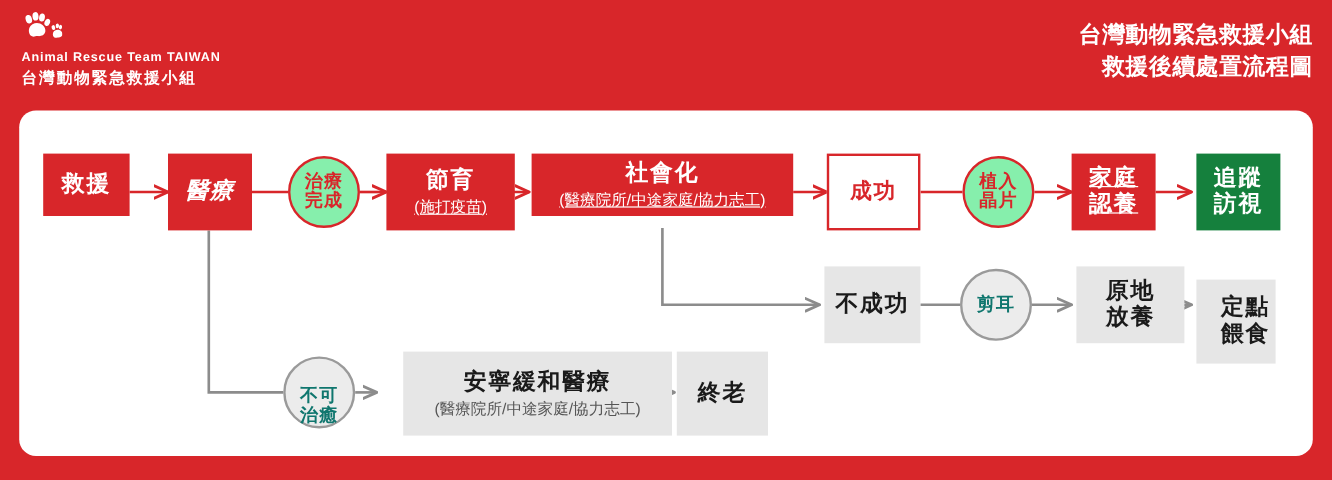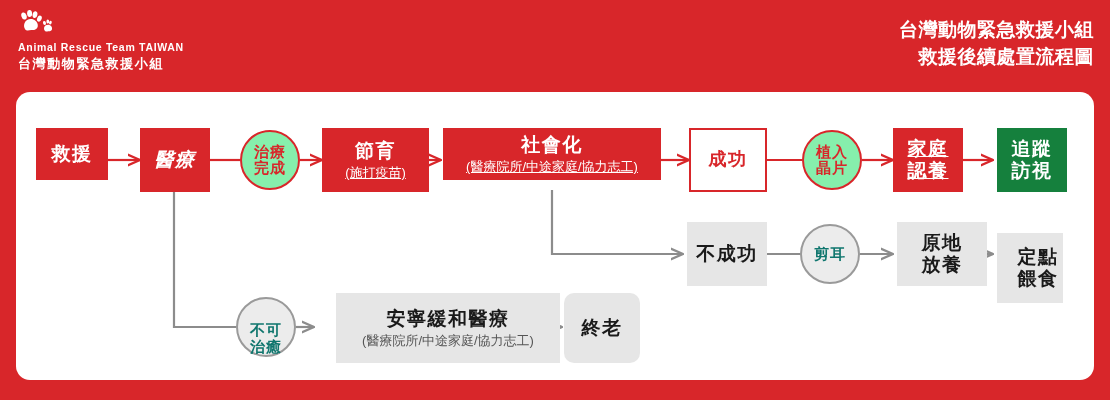--- a/index.html
+++ b/index.html
@@ -282,15 +282,15 @@
 <div class="node circle-gray" style="left:236px; top:297px; width:60px; height:60px;justify-content:flex-end;">
   <span class="main">不可</span>
   <span class="main">治癒</span>
 </div>
 
 <div class="node box-gray" style="left:316px; top:293px; width:224px; height:70px;margin-left:20px;">
   <span class="main">安寧緩和醫療</span>
   <span class="sub">(醫療院所/中途家庭/協力志工)</span>
 </div>
 
-<div class="node box-gray" style="left:564px; top:293px; width:76px; height:70px;border-radius:10px;">
+<div class="node box-gray" style="left:564px; top:293px; width:76px; height:70px;">
   <span class="main">終老</span>
 </div>
 
 </body></html>

